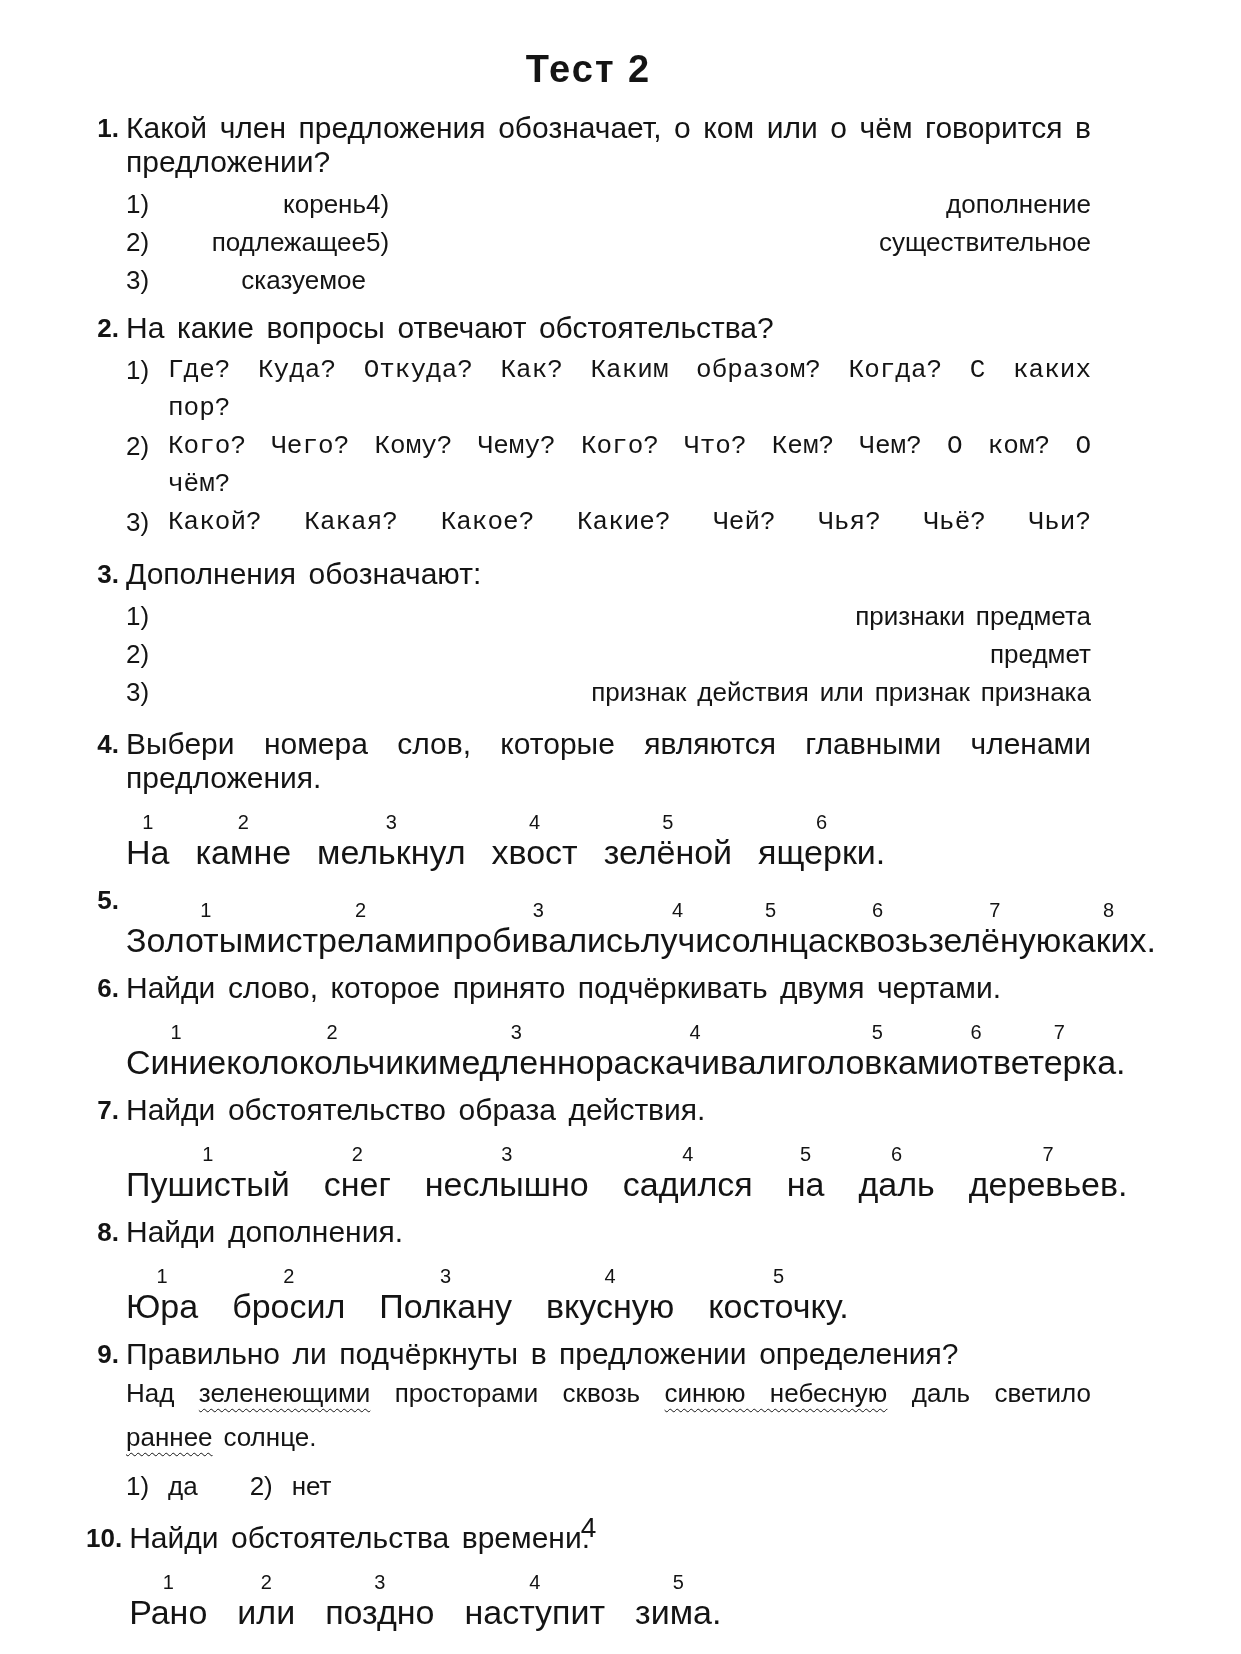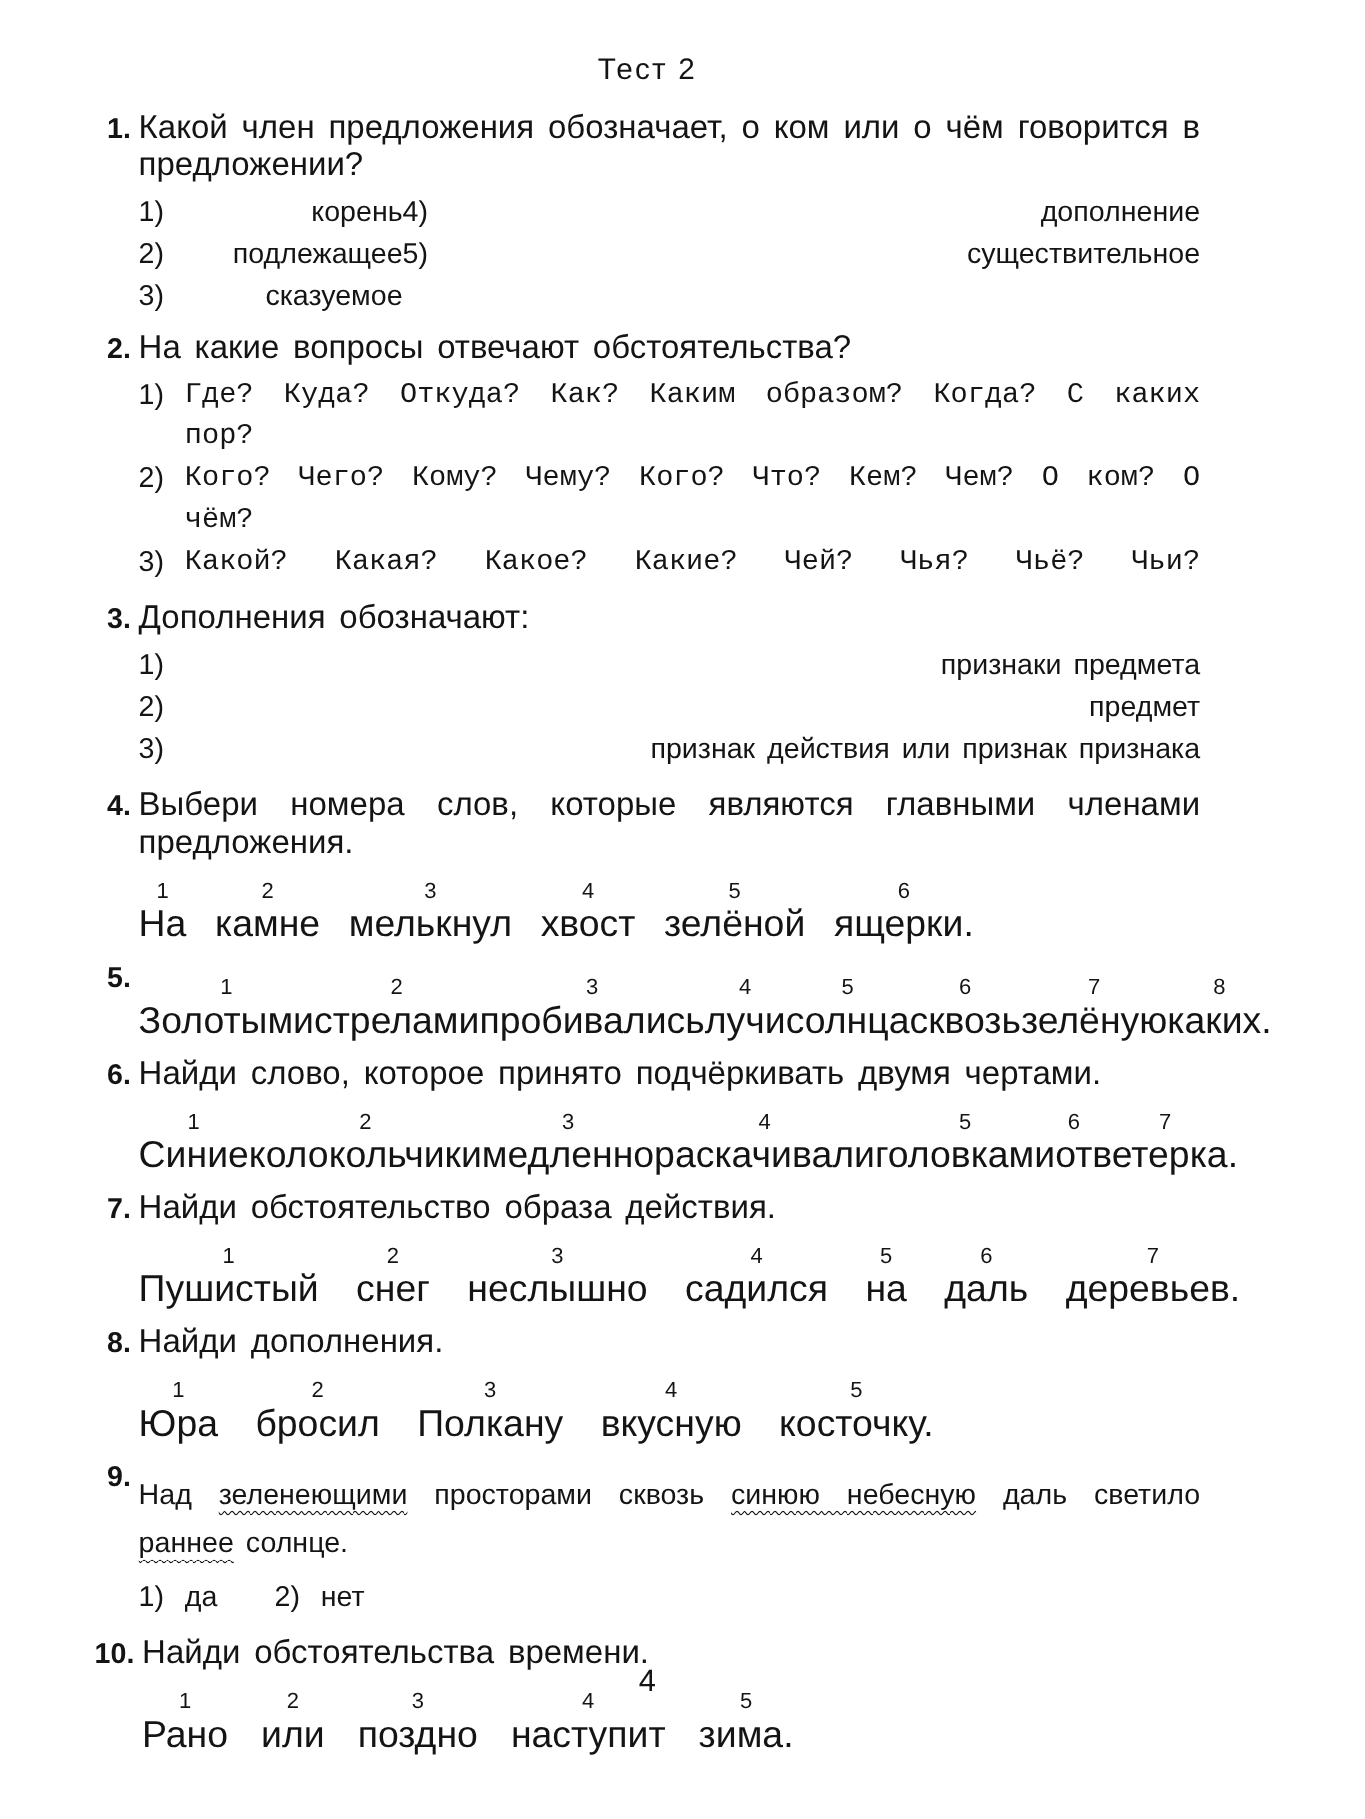--- a/index.html
+++ b/index.html
@@ -6,21 +6,21 @@
   html, body { background: #ffffff; }
   body {
     width: 1241px; height: 1654px;
     font-family: "Liberation Sans", "DejaVu Sans", sans-serif;
     color: #141414;
   }
   .page { position: relative; width: 1241px; height: 1654px; overflow: hidden; background: #fff; }
   .content { padding: 48px 150px 0 86px; }
 
   .title {
-    font-size: 27px; font-weight: 400; text-align: center;
+    font-size: 38px; font-weight: 700; text-align: center;
     letter-spacing: 2px; margin-bottom: 20px;
   }
 
   .question { display: flex; margin-top: 12px; }
   .question.first { margin-top: 18px; }
   .question.roomy { margin-top: 16px; }
   .qnum {
     flex: 0 0 40px; text-align: right; font-weight: 700;
     font-size: 26px; line-height: 34px; padding-right: 7px; white-space: nowrap;
   }
@@ -41,21 +41,21 @@
   .numsent.spread { justify-content: space-between; }
   .numsent.gap26 { gap: 26px; }
   .numsent.gap30 { gap: 30px; }
   .numsent.gap34 { gap: 34px; }
   .nw { display: flex; flex-direction: column; align-items: center; }
   .wnum { font-size: 20px; line-height: 22px; margin-bottom: 4px; }
   .wtxt { font-size: 34px; line-height: 30px; white-space: nowrap; }
 
   .sentence {
     font-size: 26px; line-height: 44px; text-align: justify;
-    word-spacing: 0.14em; margin-top: 11px;
+    word-spacing: 0.14em; margin-top: 0;
   }
   .wavy {
     text-decoration: underline;
     text-decoration-style: wavy;
     text-decoration-thickness: 1.3px;
     text-underline-offset: 6px;
   }
 
   .inline-opts { display: flex; gap: 52px; margin-top: 8px; }
   .opt.inline { line-height: 38px; }
@@ -365,20 +365,21 @@
               <span class="wnum">5</span>
               <span class="wtxt">косточку.</span>
             </span>
           </div>
       </div>
     </section>
 
     <section class="question roomy">
       <div class="qnum">9.</div>
       <div class="qbody">
+        <p class="qtext">Правильно ли подчёркнуты в предложении определения?</p>
         <p class="sentence"><span>Над </span><span class="wavy">зеленеющими</span><span> просторами сквозь </span><span class="wavy">синюю небесную</span><span> даль светило </span><span class="wavy">раннее</span><span> солнце.</span></p>
         <div class="inline-opts">
 
             <span class="opt inline">
               <span class="optnum">1)</span>
               <span class="opttext">да</span>
             </span>
 
             <span class="opt inline">
               <span class="optnum">2)</span>

